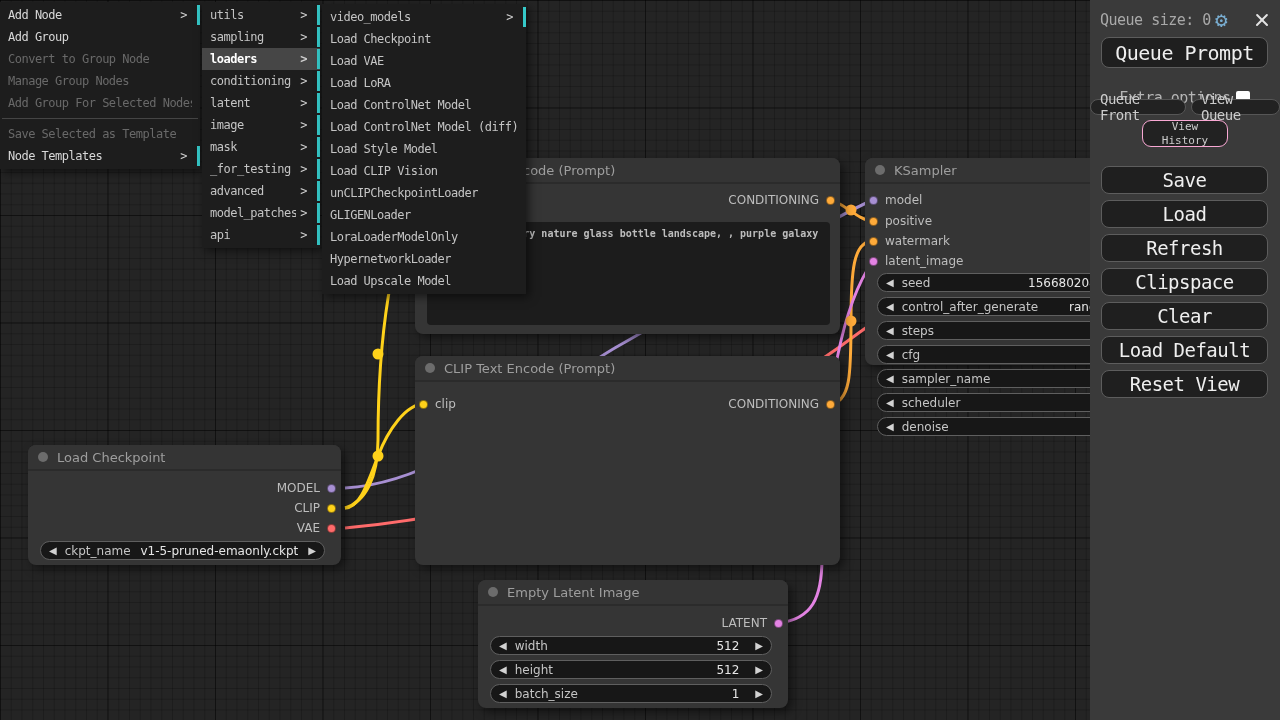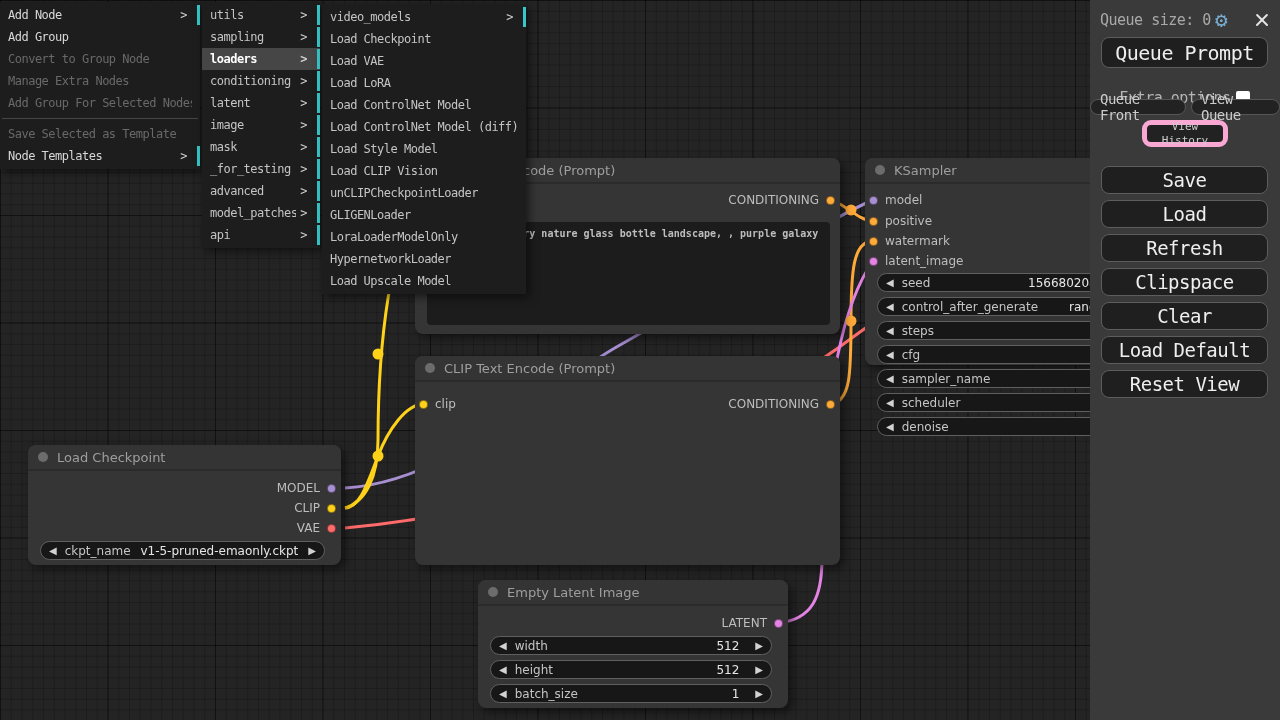--- a/index.html
+++ b/index.html
@@ -96,21 +96,21 @@
   .queue-prompt { position:absolute; left:11px; right:12px; top:37px; height:31px; font-size:20px; }
   .extra-row { position:absolute; left:0; right:0; top:77px; height:17px;
     display:flex; align-items:center; justify-content:center; gap:6px;margin-top:12px; }
   .extra-lbl { font-size:15px; color:#b5b5b5; letter-spacing:-0.5px; }
   .checkbox { width:14px; height:14px; background:#fff; border-radius:2px; }
   .small-row { position:absolute; left:0; right:0; top:99px; display:flex; justify-content:center; gap:5px; }
   .sb-btn.small { height:16px; font-size:14px; color:#cccccc; border-radius:9px; padding:0 9px; border-color:#565656; background:#222; }
   .view-history { position:absolute; left:52px; top:120px; width:86px; height:27px;
     font-size:11px; color:#ccc; line-height:1.2; text-align:center; border-radius:9px;
     display:flex; align-items:center; justify-content:center; white-space:pre-line;
-    background:#222; border:5px solid #f9a8d4; }
+    background:#222; border:1px solid #f9a8d4; }
   .big-stack { position:absolute; left:11px; right:12px; top:166px; display:flex;
     flex-direction:column; gap:6px; }
   .sb-btn.big { height:28px; font-size:19px; }
 </style>
 </head>
 <body>
 
 <div class="stage">
 
   <svg class="wires" width="1280" height="720" viewBox="0 0 1280 720">
@@ -274,21 +274,21 @@
       <span class="lbl">Add Node</span>
       <span class="subarr">&gt;</span>
     </div>
     <div class="row bright">
       <span class="lbl">Add Group</span>
     </div>
     <div class="row dim">
       <span class="lbl">Convert to Group Node</span>
     </div>
     <div class="row dim">
-      <span class="lbl">Manage Extra Nodes</span>
+      <span class="lbl">Manage Group Nodes</span>
     </div>
     <div class="row dim">
       <span class="lbl">Add Group For Selected Nodes</span>
     </div>
     <div class="sep"></div>
     <div class="row dim">
       <span class="lbl">Save Selected as Template</span>
     </div>
     <div class="row bright teal">
       <span class="lbl">Node Templates</span>

